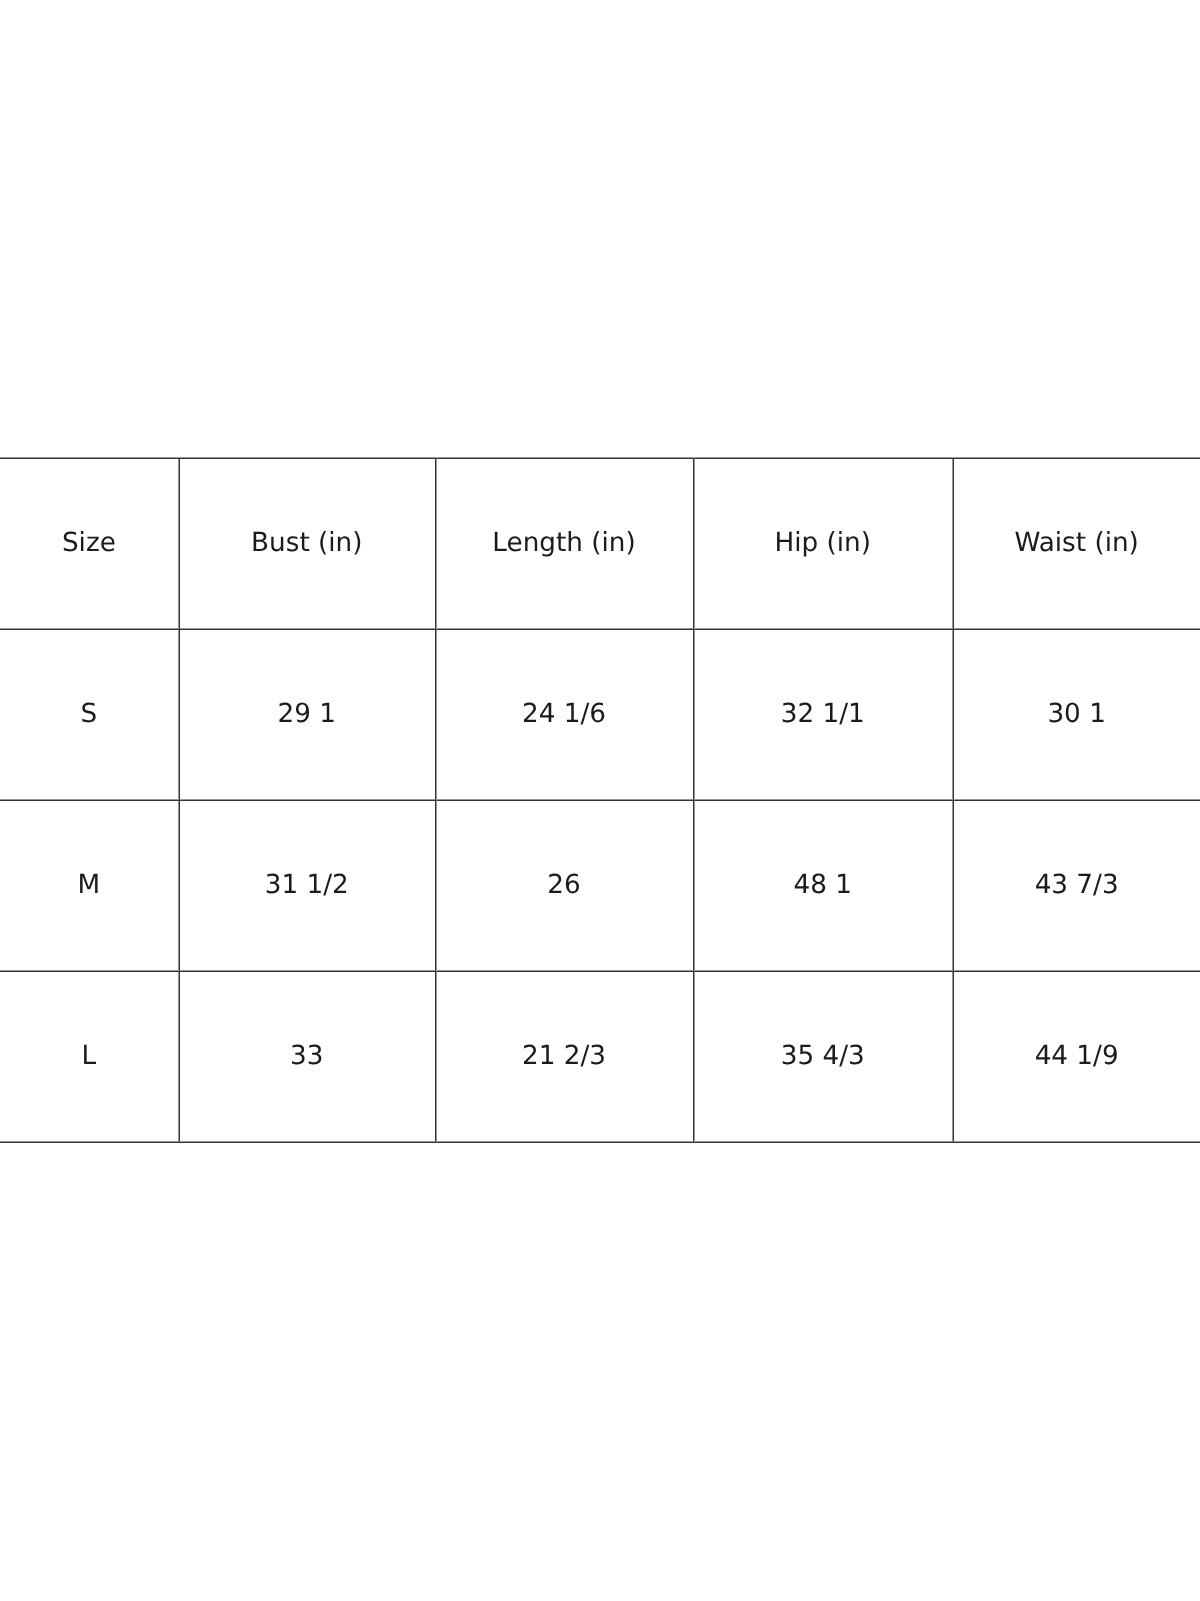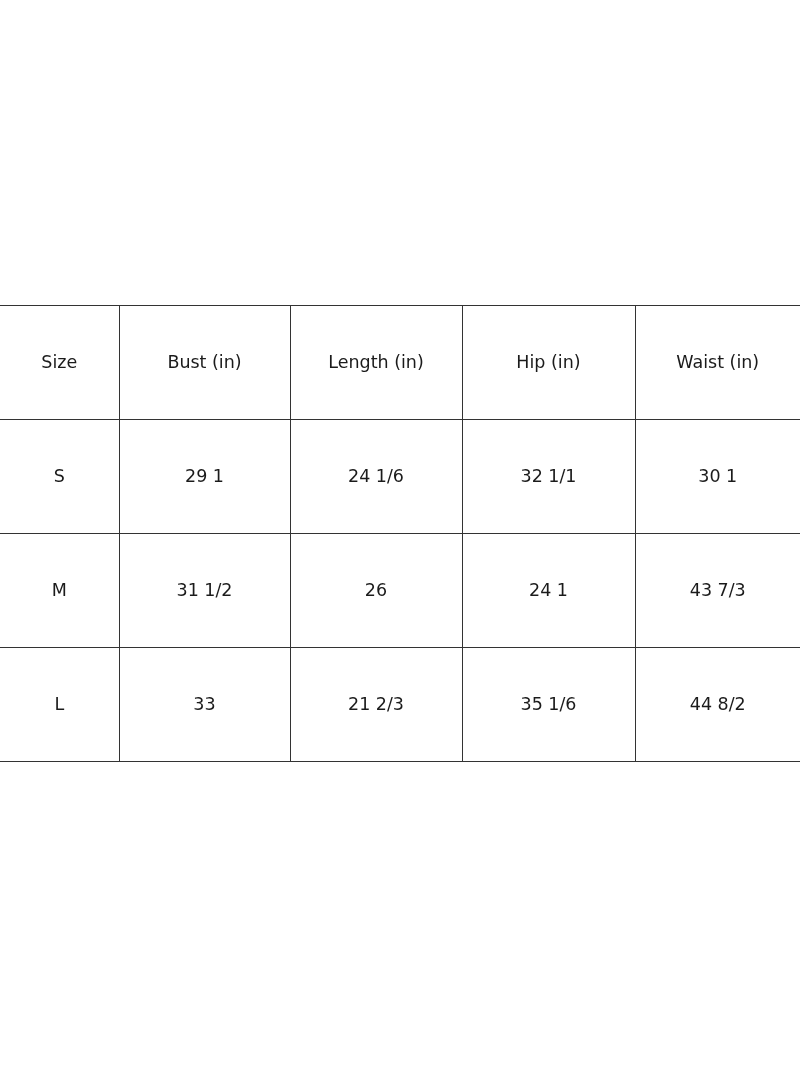--- a/index.html
+++ b/index.html
@@ -87,24 +87,24 @@
       <td>S</td>
       <td>29 1</td>
       <td>24 1/6</td>
       <td>32 1/1</td>
       <td>30 1</td>
     </tr>
     <tr>
       <td>M</td>
       <td>31 1/2</td>
       <td>26</td>
-      <td>24 1</td>
+      <td>48 1</td>
       <td>43 7/3</td>
     </tr>
     <tr>
       <td>L</td>
       <td>33</td>
       <td>21 2/3</td>
-      <td>35 1/6</td>
-      <td>44 8/2</td>
+      <td>35 4/3</td>
+      <td>44 1/9</td>
     </tr>
   </tbody>
 </table>
 
 </body></html>

